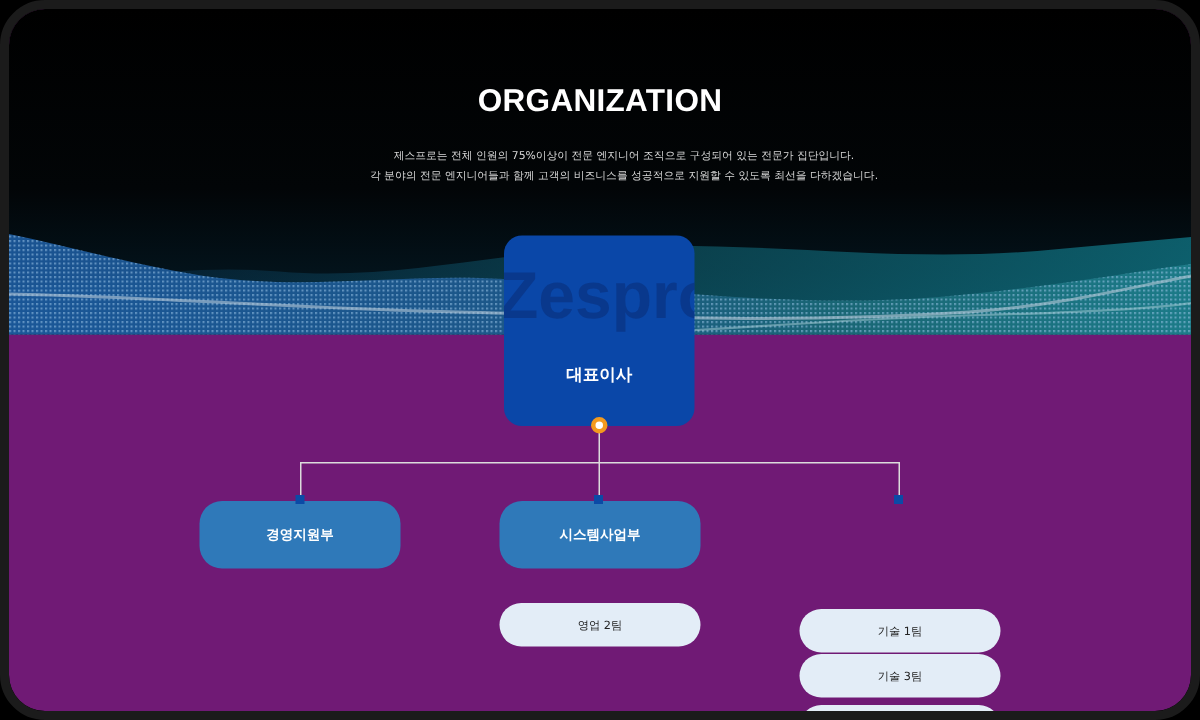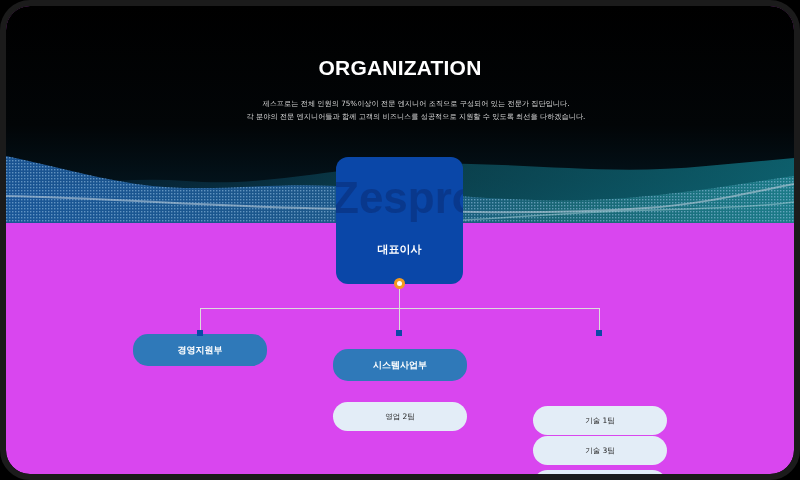--- a/index.html
+++ b/index.html
@@ -15,21 +15,21 @@
     position: absolute; left: 0; top: 0; width: 800px; height: 480px;
     border-radius: 30px;
     border: 6px solid #1b1b1b;
     pointer-events: none;
     z-index: 20;
   }
   .screen {
     position: absolute; left: 6px; top: 6px; width: 788px; height: 468px;
     border-radius: 24px;
     overflow: hidden;
-    background: #d946ef;
+    background: #701a75;
   }
 
   
   .hero {
     position: absolute; left: 0; top: 0; width: 788px; height: 217px;
     background: linear-gradient(180deg, #000000 0%, #020507 55%, #03121a 80%, #052533 100%);
     overflow: hidden;
   }
   .hero svg.waves { position: absolute; left: 0; top: 130px; width: 788px; height: 90px; }
 
@@ -73,21 +73,21 @@
   }
 
   
   .line { position: absolute; background: #dcdcdc; z-index: 2; }
   .conn-sq {
     position: absolute; width: 6px; height: 6px; background: #0b4aa6; z-index: 4;
   }
 
   
   .dept {
-    position: absolute; width: 134px; height: 32px;
+    position: absolute; width: 134px; height: 45px;
     border-radius: 15px;
     background: #2f79b9;
     color: #fff; font-size: 9px; font-weight: 700;
     display: flex; align-items: center; justify-content: center;
     z-index: 3;
   }
   .team {
     position: absolute; width: 134px; height: 29px;
     border-radius: 15px;
     background: #e3edf7;
@@ -143,21 +143,21 @@
     <div class="line" style="left:194px; top:302px; width:400px; height:1px;"></div>
     <div class="line" style="left:194px; top:302px; width:1px; height:24px;"></div>
     <div class="line" style="left:593px; top:302px; width:1px; height:24px;"></div>
 
     <div class="conn-sq" style="left:191px; top:324px;"></div>
     <div class="conn-sq" style="left:390px; top:324px;"></div>
     <div class="conn-sq" style="left:590px; top:324px;"></div>
 
     <div class="dept" style="left:127px; top:328px;">경영지원부</div>
 
-    <div class="dept" style="left:327px; top:343px;">시스템사업부</div>
+    <div class="dept" style="left:327px; top:328px;">시스템사업부</div>
     <div class="team" style="left:327px; top:396px;">영업 2팀</div>
 
     <div class="team" style="left:527px; top:362px;margin-top:38px;">기술 1팀</div>
     <div class="team" style="left:527px; top:430px;text-align:center;">기술 3팀</div>
     <div class="team" style="left:527px; top:464px;"></div>
 
   </div>
   <div class="bezel"></div>
 </div>
 

